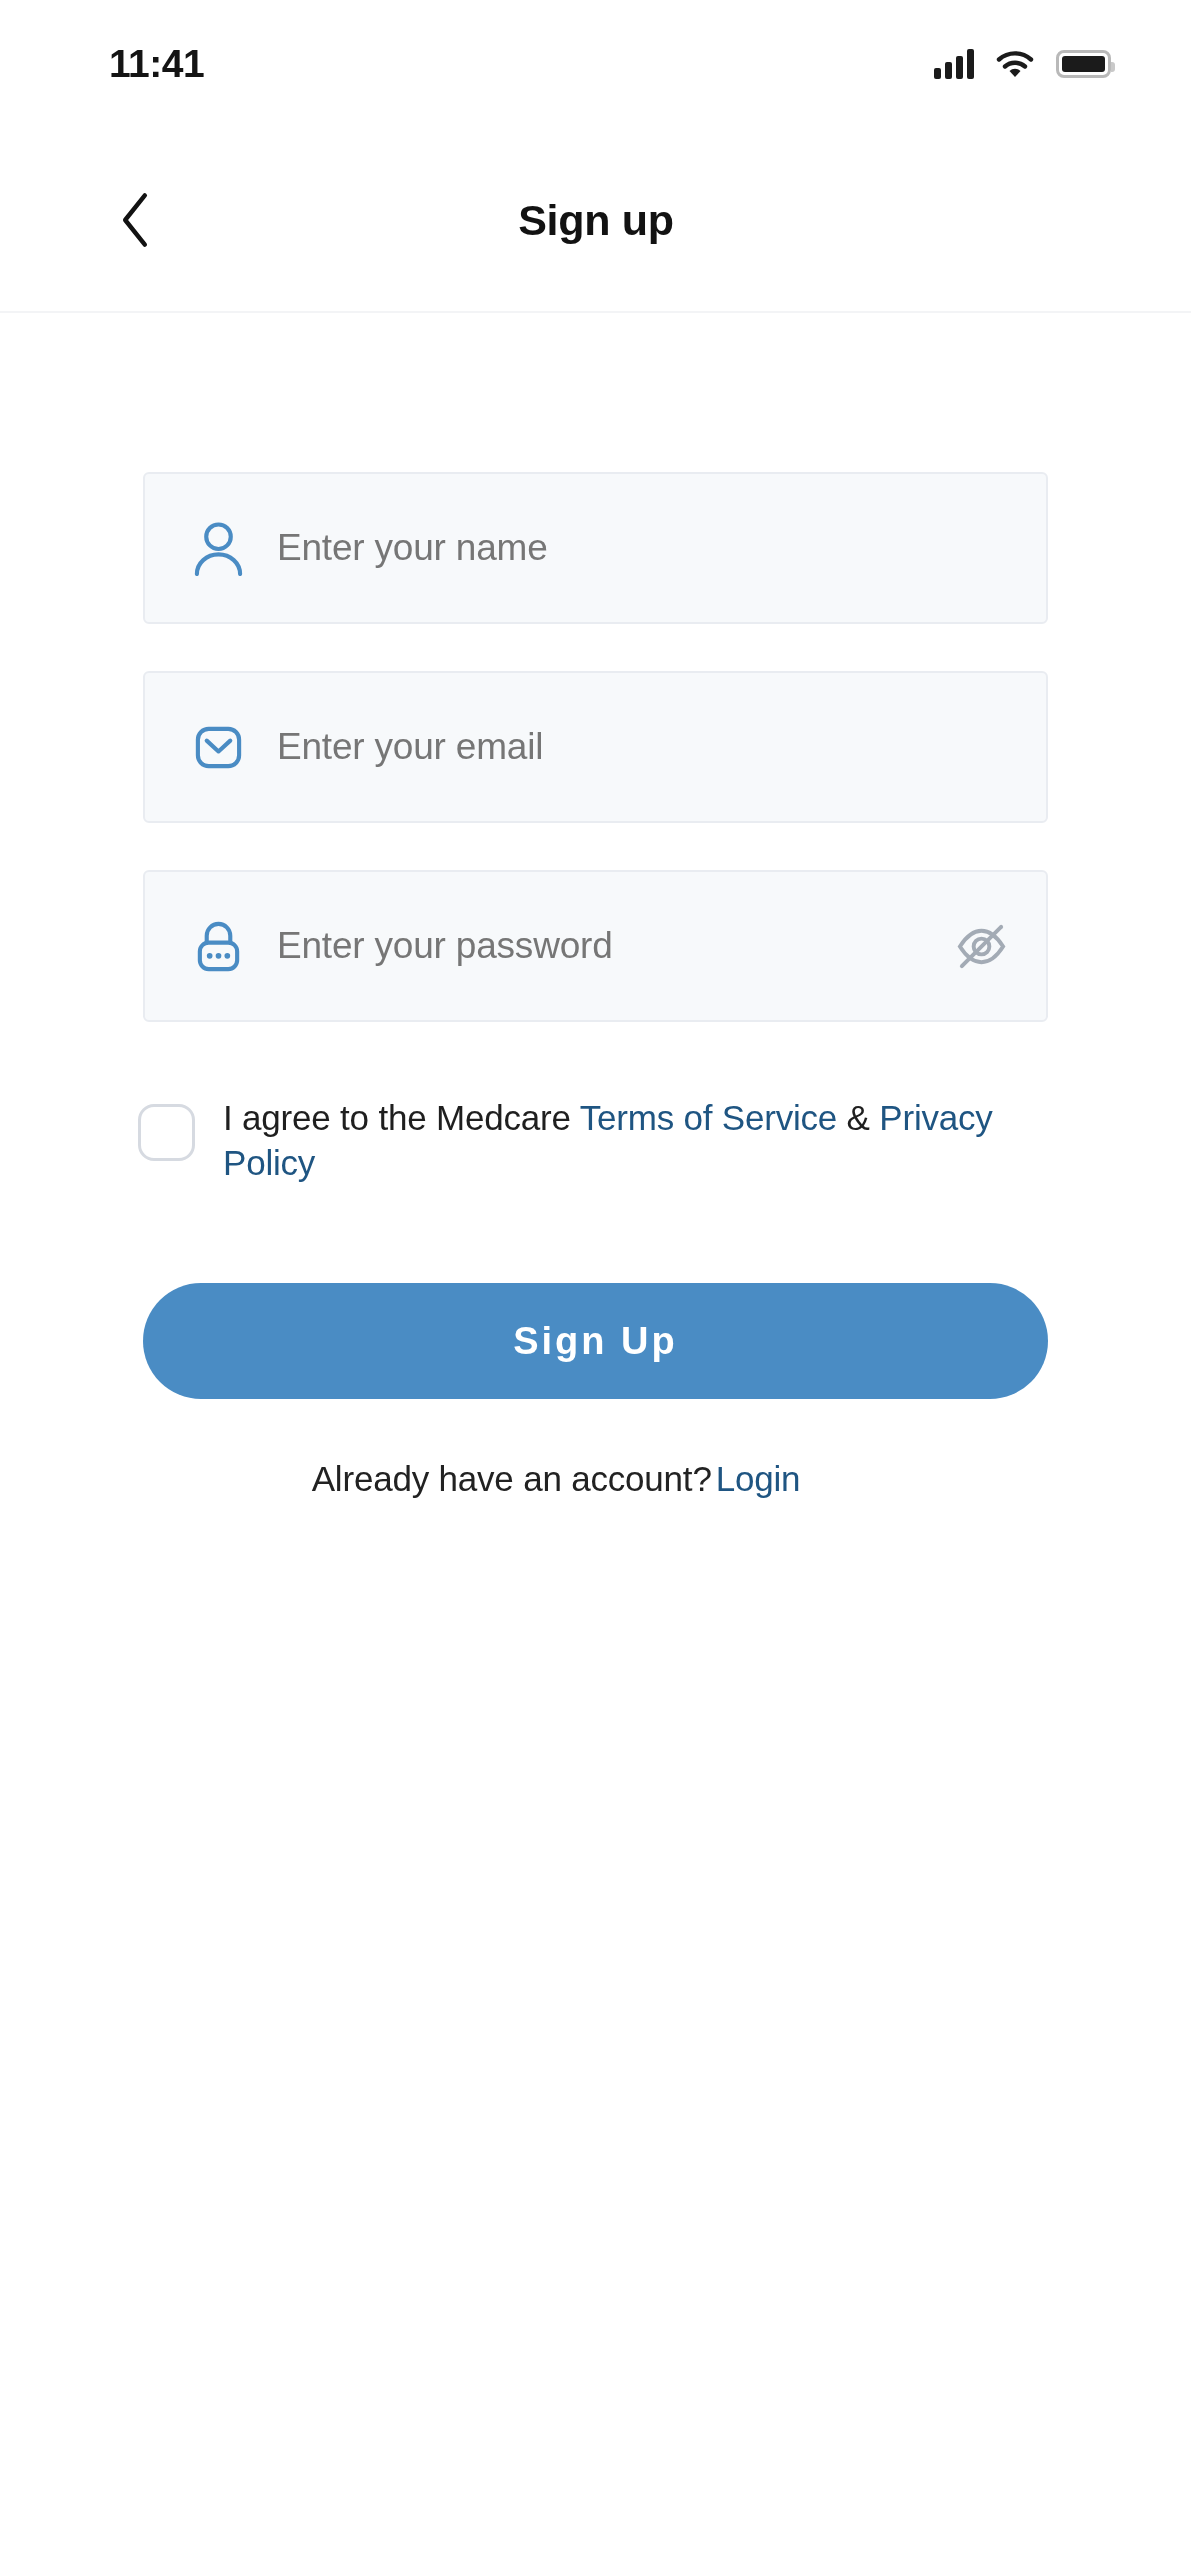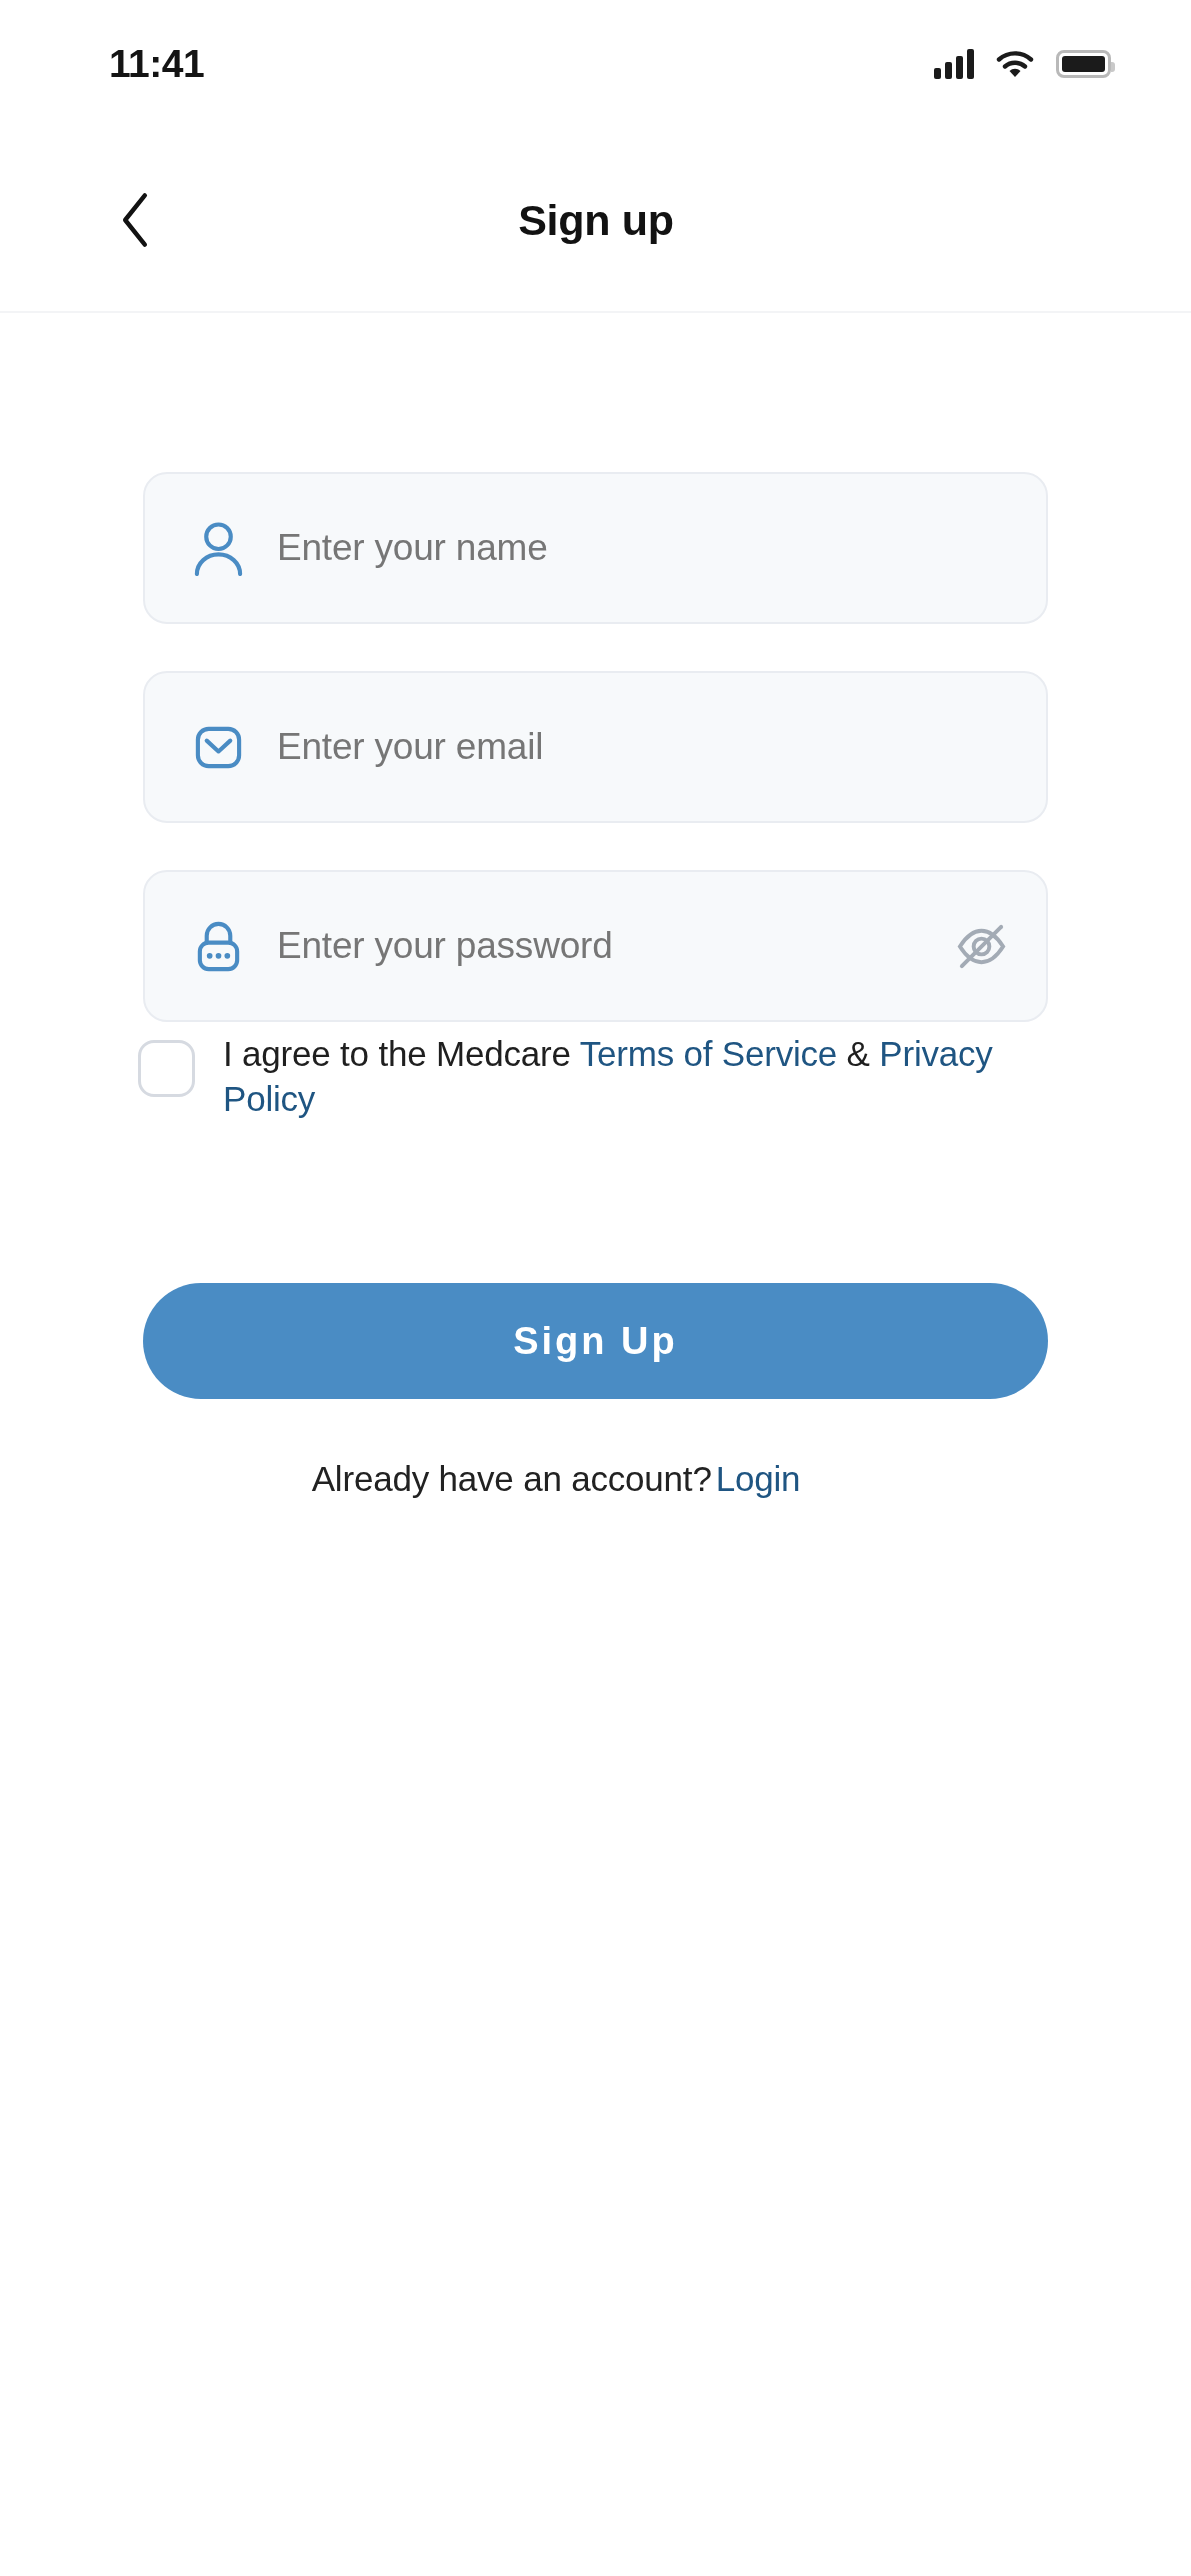--- a/index.html
+++ b/index.html
@@ -51,40 +51,40 @@
     position:absolute; left:0; top:50%; transform:translateY(-50%);
     width:1192px; text-align:center;
     font-size:43px; font-weight:700; color:#121212; letter-spacing:-0.3px;
   }
 
   
   .form { position:absolute; left:143px; top:472px; width:905px; }
 
   .field {
     position:relative; width:905px; height:152px;
-    background:#f7f9fb; border:2px solid #e9ecf1; border-radius:24px;
+    background:#f7f9fb; border:2px solid #e9ecf1; border-radius:6px;
     display:flex; align-items:center; padding:0 34px 0 43px;
     margin-bottom:47px;
   }
   .field .lead-icon {
     flex:0 0 auto; width:61px; height:61px;
     display:flex; align-items:center; justify-content:center;
   }
   .field .input-text {
     flex:1 1 auto; margin-left:28px;
     font-size:37px; color:#767676; letter-spacing:-0.2px; white-space:nowrap;
   }
   .field .trail-icon {
     flex:0 0 auto; width:61px; height:61px;
     display:flex; align-items:center; justify-content:center; cursor:pointer;
   }
 
   
   .agree-row {
-    position:absolute; left:138px; top:1032px; width:928px;
+    position:absolute; left:138px; top:1096px; width:928px;
     display:flex; align-items:flex-start;
   }
   .checkbox {
     flex:0 0 auto; width:57px; height:57px; margin-top:8px;
     border:3px solid #d6dae1; border-radius:16px; background:#fff; cursor:pointer;
   }
   .agree-text {
     margin-left:28px; width:829px;
     font-size:35px; line-height:1.28; color:#1f1f1f; letter-spacing:-0.2px;
   }

